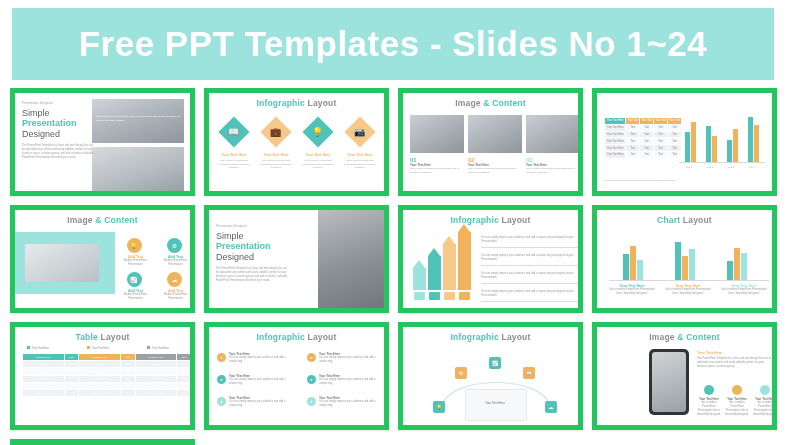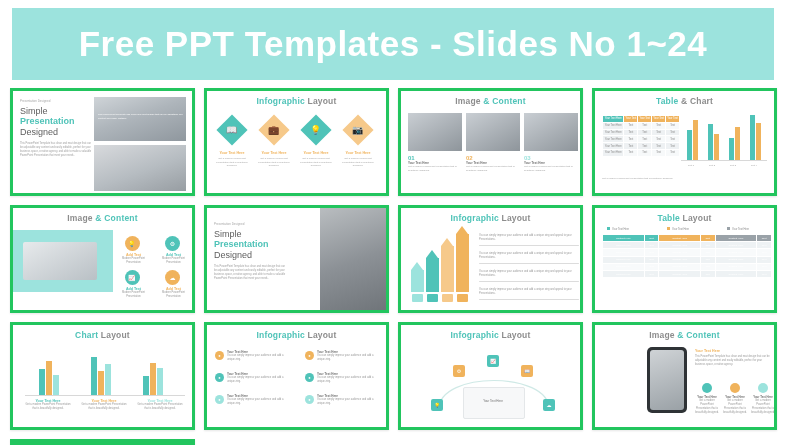--- a/index.html
+++ b/index.html
@@ -21,21 +21,21 @@
   }
 
   
   .grid{
     position:absolute;left:10px;top:88px;width:766px;height:348px;
     display:grid;grid-template-columns:repeat(4,185px);
     grid-template-rows:repeat(3,108px);
     column-gap:9px;row-gap:9px;
   }
   .slide{
-    position:relative;background:#ffffff;border:3px solid #22c55e;
+    position:relative;background:#ffffff;border:5px solid #22c55e;
     box-shadow:0 1px 2px rgba(0,0,0,.10);
     overflow:hidden;
   }
   .stitle{
     position:absolute;left:0;right:0;top:5px;text-align:center;
     font-size:8.5px;font-weight:bold;color:#f0b35c;letter-spacing:.2px;
   }
   .stitle .teal{color:#4fc3b8;}
   .stitle .gray{color:#8d8d8d;}
 
@@ -208,24 +208,20 @@
         <div class="s3t">Get a modern PowerPoint Presentation that is beautifully designed.</div>
       </div>
       <div style="position:absolute;left:123px;top:64px;width:54px;">
         <div class="s3num" style="color:#9ce3dd;">03</div>
         <div style="font-size:3px;color:#6f6f6f;font-weight:bold;">Your Text Here</div>
         <div class="s3t">Get a modern PowerPoint Presentation that is beautifully designed.</div>
       </div>
     </div>
 
     <div class="slide">
-      <div class="stitle">
-        <span class="teal">Table</span>
-        <span class="gray">&amp; Chart</span>
-      </div>
 
       <table class="tbl">
         <tbody>
             <tr>
           <td class="hd-t">Your Text Here</td>
           <td class="hd-o">Your Text</td>
           <td class="hd-o">Your Text</td>
           <td class="hd-o">Your Text</td>
           <td class="hd-o">Your Text</td>
         </tr>
@@ -369,90 +365,20 @@
         <span class="ln" style="margin-top:3px;"></span>
       </div>
       <div style="position:absolute;left:78px;top:80px;width:100px;">
         <div class="txt">You can simply impress your audience and add a unique zing and appeal to your Presentations.</div>
         <span class="ln" style="margin-top:3px;"></span>
       </div>
     </div>
 
     <div class="slide">
       <div class="stitle">
-        <span class="teal">Table</span>
-        <span class="gray">Layout</span>
-      </div>
-
-      <div class="legend" style="left:12px;">
-        <i style="background:#4fc3b8;"></i><span>Your Text Here</span>
-      </div>
-      <div class="legend" style="left:72px;">
-        <i style="background:#f0b35c;"></i><span>Your Text Here</span>
-      </div>
-      <div class="legend" style="left:132px;">
-        <i style="background:#9aa2a8;"></i><span>Your Text Here</span>
-      </div>
-
-      <table class="tbl2">
-        <tbody>
-            <tr>
-          <td class="t-teal">Content Here</td>
-          <td class="t-teal">Text</td>
-          <td class="t-orange">Content Here</td>
-          <td class="t-orange">Text</td>
-          <td class="t-grayh">Content Here</td>
-          <td class="t-grayh">Text</td>
-        </tr>
-        <tr>
-          <td class="t-l1">Content Here</td>
-          <td class="t-l1">Text</td>
-          <td class="t-l1">Content Here</td>
-          <td class="t-l1">Text</td>
-          <td class="t-l1">Content Here</td>
-          <td class="t-l1">Text</td>
-        </tr>
-        <tr>
-          <td class="t-l2">Content Here</td>
-          <td class="t-l2">Text</td>
-          <td class="t-l2">Content Here</td>
-          <td class="t-l2">Text</td>
-          <td class="t-l2">Content Here</td>
-          <td class="t-l2">Text</td>
-        </tr>
-        <tr>
-          <td class="t-l1">Content Here</td>
-          <td class="t-l1">Text</td>
-          <td class="t-l1">Content Here</td>
-          <td class="t-l1">Text</td>
-          <td class="t-l1">Content Here</td>
-          <td class="t-l1">Text</td>
-        </tr>
-        <tr>
-          <td class="t-l2">Content Here</td>
-          <td class="t-l2">Text</td>
-          <td class="t-l2">Content Here</td>
-          <td class="t-l2">Text</td>
-          <td class="t-l2">Content Here</td>
-          <td class="t-l2">Text</td>
-        </tr>
-        <tr>
-          <td class="t-l1">Content Here</td>
-          <td class="t-l1">Text</td>
-          <td class="t-l1">Content Here</td>
-          <td class="t-l1">Text</td>
-          <td class="t-l1">Content Here</td>
-          <td class="t-l1">Text</td>
-        </tr>
-      </tbody>
-        </table>
-    </div>
-
-    <div class="slide">
-      <div class="stitle">
         <span class="teal">Chart</span>
         <span class="gray">Layout</span>
       </div>
 
       <div style="position:absolute;left:12px;top:26px;width:160px;height:44px;">
         <div class="axis" style="bottom:0;"></div>
         <div style="position:absolute;left:14px;bottom:0;width:6px;height:26px;background:#4fc3b8;"></div>
         <div style="position:absolute;left:21px;bottom:0;width:6px;height:34px;background:#f0b35c;"></div>
         <div style="position:absolute;left:28px;bottom:0;width:6px;height:20px;background:#9ce3dd;"></div>
         <div style="position:absolute;left:66px;bottom:0;width:6px;height:38px;background:#4fc3b8;"></div>
@@ -472,20 +398,90 @@
         <div class="txt" style="text-align:center;">Get a modern PowerPoint Presentation that is beautifully designed.</div>
       </div>
       <div style="position:absolute;left:122px;top:74px;width:50px;">
         <div class="lbl-b" style="color:#9ce3dd;">Your Text Here</div>
         <div class="txt" style="text-align:center;">Get a modern PowerPoint Presentation that is beautifully designed.</div>
       </div>
     </div>
 
     <div class="slide">
       <div class="stitle">
+        <span class="teal">Table</span>
+        <span class="gray">Layout</span>
+      </div>
+
+      <div class="legend" style="left:12px;">
+        <i style="background:#4fc3b8;"></i><span>Your Text Here</span>
+      </div>
+      <div class="legend" style="left:72px;">
+        <i style="background:#f0b35c;"></i><span>Your Text Here</span>
+      </div>
+      <div class="legend" style="left:132px;">
+        <i style="background:#9aa2a8;"></i><span>Your Text Here</span>
+      </div>
+
+      <table class="tbl2">
+        <tbody>
+            <tr>
+          <td class="t-teal">Content Here</td>
+          <td class="t-teal">Text</td>
+          <td class="t-orange">Content Here</td>
+          <td class="t-orange">Text</td>
+          <td class="t-grayh">Content Here</td>
+          <td class="t-grayh">Text</td>
+        </tr>
+        <tr>
+          <td class="t-l1">Content Here</td>
+          <td class="t-l1">Text</td>
+          <td class="t-l1">Content Here</td>
+          <td class="t-l1">Text</td>
+          <td class="t-l1">Content Here</td>
+          <td class="t-l1">Text</td>
+        </tr>
+        <tr>
+          <td class="t-l2">Content Here</td>
+          <td class="t-l2">Text</td>
+          <td class="t-l2">Content Here</td>
+          <td class="t-l2">Text</td>
+          <td class="t-l2">Content Here</td>
+          <td class="t-l2">Text</td>
+        </tr>
+        <tr>
+          <td class="t-l1">Content Here</td>
+          <td class="t-l1">Text</td>
+          <td class="t-l1">Content Here</td>
+          <td class="t-l1">Text</td>
+          <td class="t-l1">Content Here</td>
+          <td class="t-l1">Text</td>
+        </tr>
+        <tr>
+          <td class="t-l2">Content Here</td>
+          <td class="t-l2">Text</td>
+          <td class="t-l2">Content Here</td>
+          <td class="t-l2">Text</td>
+          <td class="t-l2">Content Here</td>
+          <td class="t-l2">Text</td>
+        </tr>
+        <tr>
+          <td class="t-l1">Content Here</td>
+          <td class="t-l1">Text</td>
+          <td class="t-l1">Content Here</td>
+          <td class="t-l1">Text</td>
+          <td class="t-l1">Content Here</td>
+          <td class="t-l1">Text</td>
+        </tr>
+      </tbody>
+        </table>
+    </div>
+
+    <div class="slide">
+      <div class="stitle">
         <span class="teal">Infographic</span>
         <span class="gray">Layout</span>
       </div>
 
       <div class="bul" style="left:8px;top:26px;background:#f0b35c;">●</div>
       <div style="position:absolute;left:20px;top:25px;width:62px;">
         <div style="font-size:3px;font-weight:bold;color:#6f6f6f;">Your Text Here</div>
         <div class="txt">You can simply impress your audience and add a unique zing.</div>
       </div>
 

